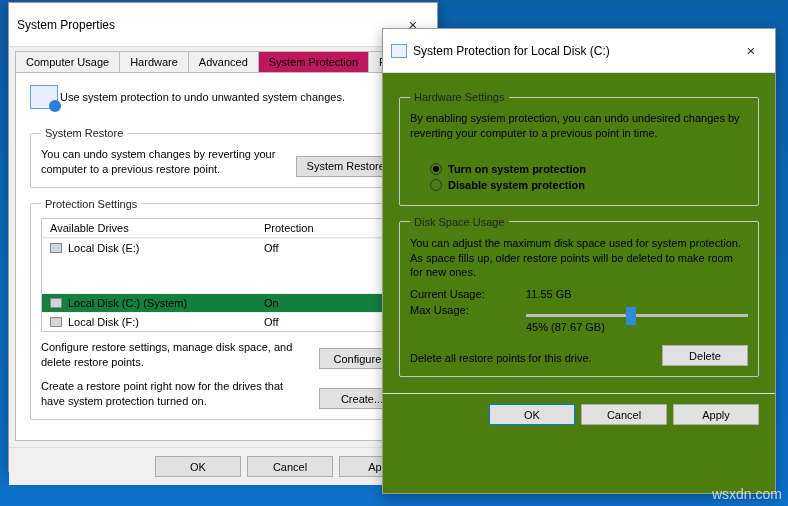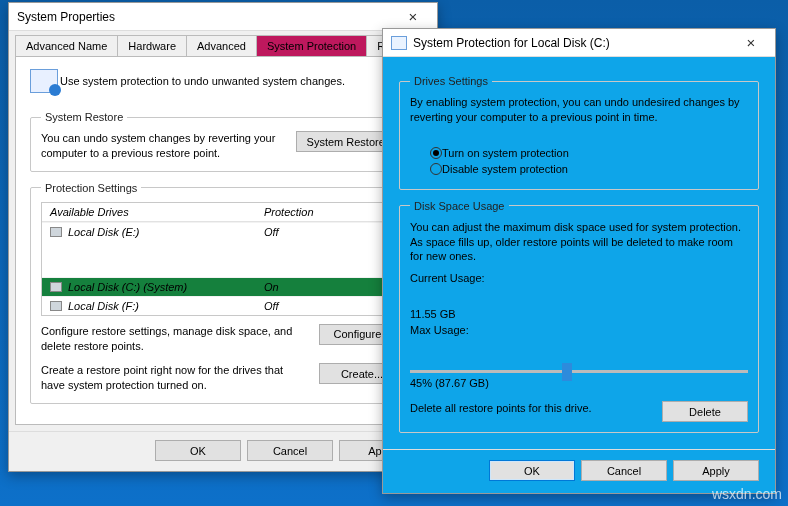--- a/index.html
+++ b/index.html
@@ -1,68 +1,68 @@
 <!DOCTYPE html>
 <html><head>
 <meta charset="utf-8">
 <style>
 * { box-sizing: border-box; font-family: "Segoe UI", Tahoma, sans-serif; font-size: 11px; }
 body { margin: 0; width: 788px; height: 506px; background: linear-gradient(#0b5ea8, #0d70c9); overflow: hidden; position: relative; }
 .window { position: absolute; background: #fff; border: 1px solid #999; box-shadow: 0 4px 12px rgba(0,0,0,.3); }
 .win1 { left: 8px; top: 2px; width: 430px; height: 470px; background: #f0f0f0; }
-.win2 { left: 382px; top: 28px; width: 394px; height: 466px; background: #0ea5e9; }
-.titlebar { display: flex; align-items: center; height: 28px; padding: 0 6px 0 8px; background: #fff; border-bottom: 1px solid #ddd; }
+.win2 { left: 382px; top: 28px; width: 394px; height: 466px; background: #4d7c0f; }
+.titlebar { display: flex; align-items: center; height: 44px; padding: 0 6px 0 8px; background: #fff; border-bottom: 1px solid #ddd; }
 .titlebar .title { flex: 1; font-size: 12px; color: #000; }
 .close-x { width: 36px; text-align: center; font-size: 15px; color: #333; cursor: pointer; }
 .tabs { display: flex; padding: 4px 6px 0 6px; background: #f0f0f0; }
 .tab { padding: 4px 10px; background: #fff; border: 1px solid #bbb; border-bottom: none; margin-right: -1px; color: #000; cursor: pointer; }
 .tab:not(.active) { background: #f0f0f0; }
 .tab.active { background: #be185d; }
 .body1 { padding: 8px 14px 10px 14px; background: #fff; margin: 0 6px 6px 6px; border: 1px solid #bbb; }
 .intro { display: flex; align-items: center; gap: 2px; padding: 4px 0 10px 0; }
 .shield-icon { width: 28px; height: 24px; background: #e8f0ff; border: 1px solid #6a9edb; position: relative; }
 .shield-icon::after { content: ""; position: absolute; right: -4px; bottom: -4px; width: 12px; height: 12px; border-radius: 50%; background: #2b7cd3; }
 fieldset { border: 1px solid #c8c8c8; border-radius: 2px; margin: 8px 0 10px 0; padding: 8px 10px 10px 10px; }
 legend { padding: 0 4px; color: #222; }
-.row { display: flex; align-items: flex-start; gap: 10px; }
+.row { display: flex; align-items: flex-end; gap: 10px; }
 .row .text { flex: 1; line-height: 1.35; color: #000; }
 .btn { min-width: 86px; height: 21px; padding: 0 10px; background: #e1e1e1; border: 1px solid #adadad; cursor: pointer; }
 .btn.default { border: 1px solid #0078d7; box-shadow: inset 0 0 0 1px #cde6fb; }
 .table { border: 1px solid #c8c8c8; margin-bottom: 8px; }
-.thead, .trow { display: flex; font-style: italic; }
+.thead, .trow { display: flex; }
 .thead div, .trow div { padding: 3px 8px; }
 .thead { background: #fff; border-bottom: 1px solid #e2e2e2; }
 .col1 { flex: 1.5; } .col2 { flex: 1; }
 .trow { border-top: 1px solid #f2f2f2; align-items: center; }
 .trow.sel { background: #15803d; margin-top: 36px; }
 .drive-icon { display: inline-block; width: 12px; height: 10px; background: #cfd6dc; border: 1px solid #888; margin-right: 6px; vertical-align: -1px; }
 .footer1 { display: flex; justify-content: flex-end; gap: 6px; padding: 8px 12px; background: #f0f0f0; border-top: 1px solid #ddd; }
 .body2 { padding: 10px 16px 6px 16px; }
-.radio { display: flex; align-items: center; margin: 4px 0 4px 20px; }
+.radio { display: flex; align-items: center; gap: 6px; margin: 4px 0 4px 20px; font-weight: bold; }
 .radio-circle { width: 12px; height: 12px; border-radius: 50%; border: 1px solid #333; display: inline-block; position: relative; }
 .radio-circle.on::after { content: ""; position: absolute; inset: 2px; border-radius: 50%; background: #000; }
-.kv { display: flex; gap: 24px; margin: 4px 0; flex-direction: column; }
+.kv { display: flex; gap: 16px; margin: 4px 0; }
 .kv .k { width: 100px; }
 .slider-wrap { display: flex; flex-direction: column; align-items: flex-start; flex: 1; }
 .slider-track { width: 100%; height: 3px; background: #bbb; position: relative; margin: 10px 0 4px 0; }
 .slider-thumb { position: absolute; top: -7px; left: 45%; width: 10px; height: 18px; background: #2d8bdc; }
 .footer2 { display: flex; justify-content: flex-end; gap: 6px; padding: 10px 16px; border-top: 1px solid #ddd; }
 .sec-icon { width: 16px; height: 14px; display: inline-block; background: #eaf3ff; border: 1px solid #6a9edb; margin-right: 6px; vertical-align: -3px; }
 .watermark { position: absolute; bottom: 4px; right: 6px; color: #fff; font-size: 14px; opacity: .7; }
 </style>
 </head>
 <body>
 
 <div class="window win1">
   <div class="titlebar">
     <span class="title">System Properties</span>
     <span class="close-x">×</span>
   </div>
   <div class="tabs">
-    <div class="tab">Advanced Name</div>
+    <div class="tab">Computer Usage</div>
     <div class="tab">Hardware</div>
     <div class="tab">Advanced</div>
     <div class="tab active">System Protection</div>
     <div class="tab">Remote</div>
   </div>
   <div class="body1">
     <div class="intro">
       <span class="shield-icon"></span>
       <span>Use system protection to undo unwanted system changes.</span>
     </div>
@@ -114,21 +114,21 @@
 
 <div class="window win2">
   <div class="titlebar">
     <span class="sec-icon"></span>
     <span class="title">System Protection for Local Disk (C:)</span>
     <span class="close-x">×</span>
   </div>
 
   <div class="body2">
     <fieldset>
-      <legend>Drives Settings</legend>
+      <legend>Hardware Settings</legend>
       <div style="margin-bottom:22px;line-height:1.35">By enabling system protection, you can undo undesired changes by reverting your computer to a previous point in time.</div>
       <div class="radio">
         <span class="radio-circle on"></span>
         <span>Turn on system protection</span>
       </div>
       <div class="radio">
         <span class="radio-circle"></span>
         <span>Disable system protection</span>
       </div>
     </fieldset>

